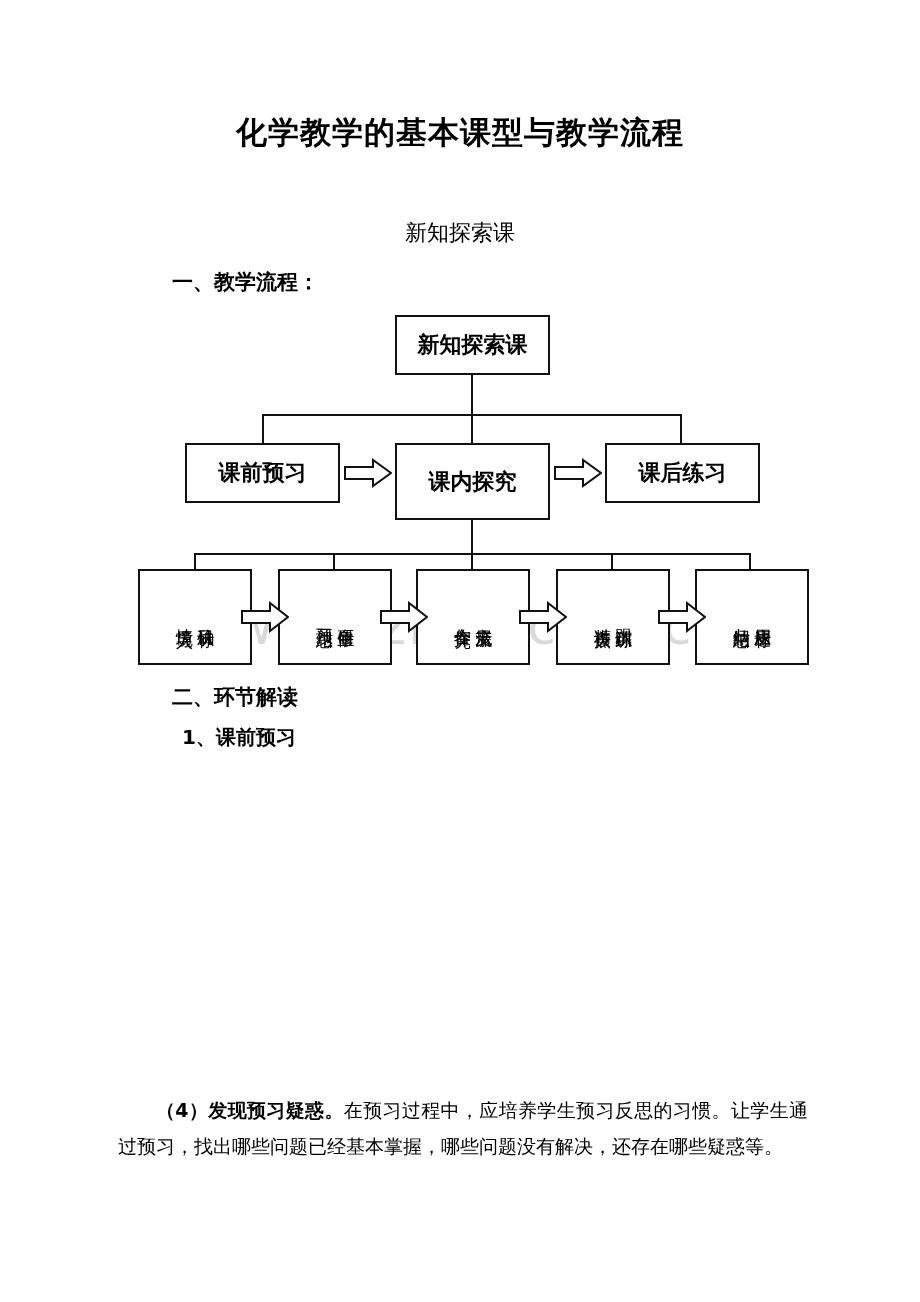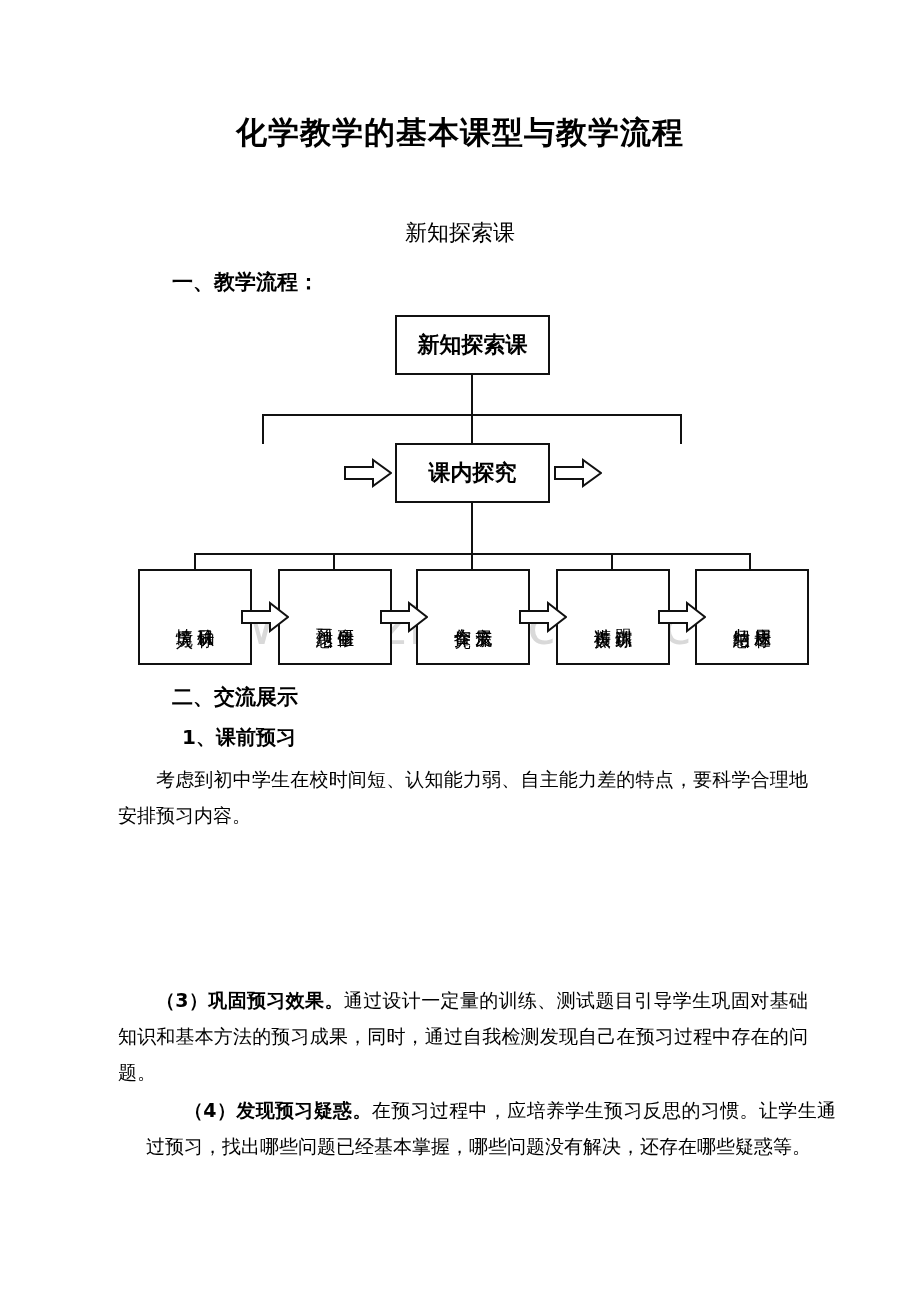--- a/index.html
+++ b/index.html
@@ -152,36 +152,38 @@
 </style>
 </head>
 <body>
 
 <div class="page">
 
   <div class="doc-title">化学教学的基本课型与教学流程</div>
   <div class="doc-subtitle">新知探索课</div>
 
   <div class="sec-heading" id="h-flow">一、教学流程：</div>
-  <div class="sec-heading" id="h-read">二、交流展示</div>
+  <div class="sec-heading" id="h-read">二、环节解读</div>
   <div class="sec-heading" id="h-sub1">1、课前预习</div>
 
   <div class="chart">
 
     <div class="node big" style="left:395px; top:315px; width:155px; height:60px;">新知探索课</div>
 
     <div class="line v" style="left:471px; top:375px; height:40px;"></div>
 
     <div class="line h" style="left:262px; top:414px; width:419px;"></div>
 
     <div class="line v" style="left:262px; top:414px; height:30px;"></div>
     <div class="line v" style="left:471px; top:414px; height:30px;"></div>
     <div class="line v" style="left:680px; top:414px; height:30px;"></div>
 
-    <div class="node big" style="left:395px; top:443px; width:155px; height:60px;text-align:center;">课内探究</div>
+    <div class="node big" style="left:185px; top:443px; width:155px; height:60px;">课前预习</div>
+    <div class="node big" style="left:395px; top:443px; width:155px; height:77px;text-align:center;">课内探究</div>
+    <div class="node big" style="left:605px; top:443px; width:155px; height:60px;">课后练习</div>
 
     <div class="arrow" style="left:344px; top:458px;">
       <svg width="48" height="30" viewBox="0 0 48 30">
         <path d="M1,9 L29,9 L29,2 L47,15 L29,28 L29,21 L1,21 Z" fill="#ffffff" stroke="#111111" stroke-width="2" stroke-linejoin="miter"></path>
       </svg>
     </div>
     <div class="arrow" style="left:554px; top:458px;">
       <svg width="48" height="30" viewBox="0 0 48 30">
         <path d="M1,9 L29,9 L29,2 L47,15 L29,28 L29,21 L1,21 Z" fill="#ffffff" stroke="#111111" stroke-width="2" stroke-linejoin="miter"></path>
       </svg>
@@ -235,27 +237,21 @@
     </div>
     <div class="arrow" style="left:658px; top:601px;">
       <svg width="48" height="32" viewBox="0 0 48 32">
         <path d="M1,10 L29,10 L29,2 L47,16 L29,30 L29,22 L1,22 Z" fill="#ffffff" stroke="#111111" stroke-width="2" stroke-linejoin="miter"></path>
       </svg>
     </div>
   </div>
 
   <div class="watermark">www.zixin.com.cn</div>
 
-  <div class="para indent" style="top:762px;">
-    <span>考虑到初中学生在校时间短、认知能力弱、自主能力差的特点，要科学合理地安排预习内容。</span>
-  </div>
-
-
-
-  <div class="para indent" style="top:982px;">
-    <span class="lead">（3）巩固预习效果。</span><span>通过设计一定量的训练、测试题目引导学生巩固对基础知识和基本方法的预习成果，同时，通过自我检测发现自己在预习过程中存在的问题。</span>
-  </div>
-
-  <div class="para indent" style="top:1092px;margin-left:28px;">
+
+
+
+
+  <div class="para indent" style="top:1092px;">
     <span class="lead">（4）发现预习疑惑。</span><span>在预习过程中，应培养学生预习反思的习惯。让学生通过预习，找出哪些问题已经基本掌握，哪些问题没有解决，还存在哪些疑惑等。</span>
   </div>
 
 </div>
 
 </body></html>

